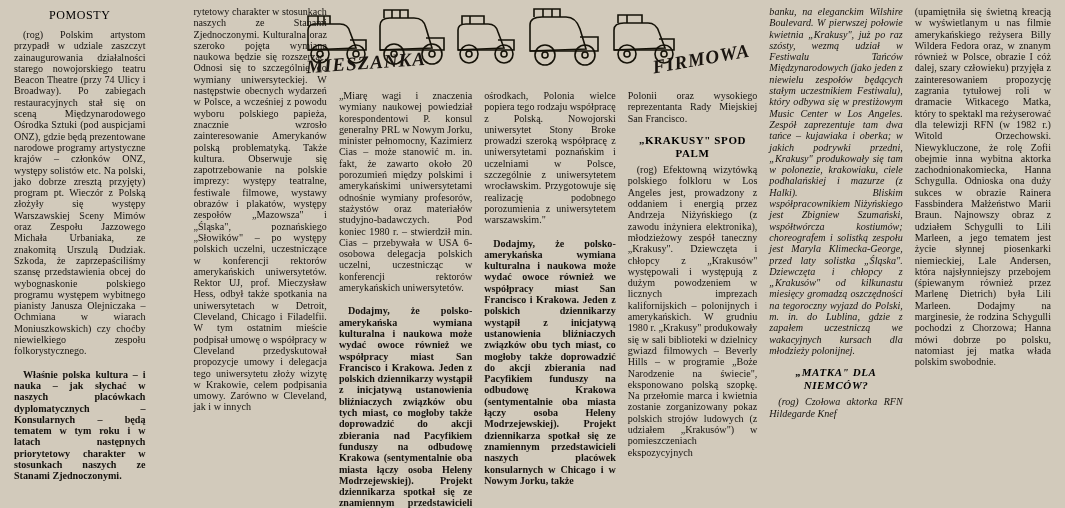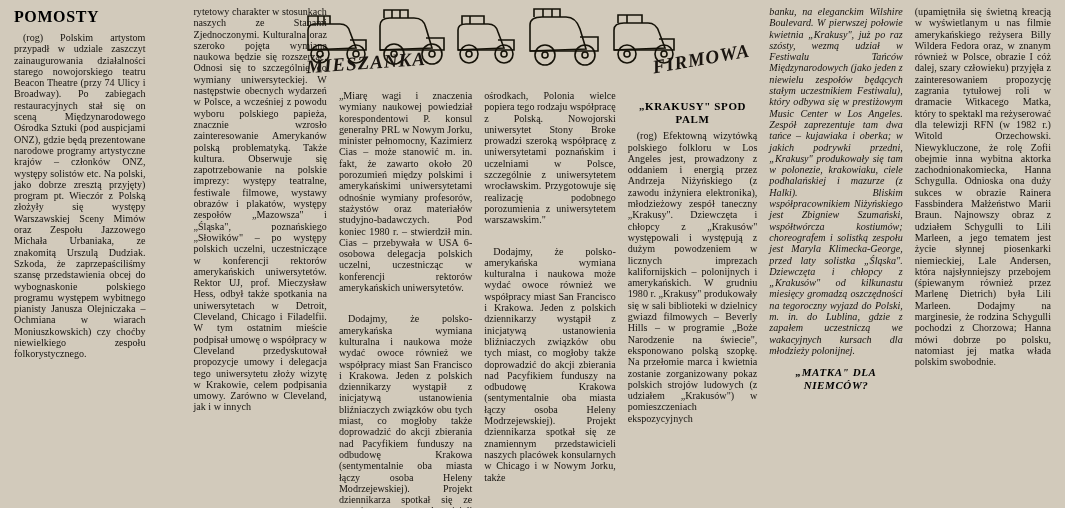--- a/index.html
+++ b/index.html
@@ -35,22 +35,23 @@
   }
   .c1 { width: 150px; }
   .c2 { width: 152px; margin-left: 36px; }
   .c3 { width: 152px; }
   .c4 { width: 150px; }
   .c5 { width: 148px; }
   .c6 { width: 152px; font-style: italic; }
   .c7 { width: 155px; }
 
   .hdr {
-    font-weight: bold;
-    font-size: 16px;
+    text-align: center;
+    font-weight: normal;
+    font-size: 12px;
     letter-spacing: 0.6px;
     margin: 2px 0 6px 0;
     font-family: "Liberation Serif", serif;
   }
   .hdr2 {
     text-align: center;
     font-weight: bold;
     font-size: 11px;
     letter-spacing: 0.6px;
     margin: 10px 0 5px 0;
@@ -59,21 +60,21 @@
   p.body {
     margin: 0 0 0 0;
     font-size: 10.1px;
     line-height: 1.12;
     text-align: justify;
     text-justify: inter-word;
     hyphens: auto;
     color: #15120e;
     font-family: "Liberation Serif", serif;
   }
-  p.body + p.body { margin-top: 20px; }
+  p.body + p.body { margin-top: 12px; font-weight: bold; }
   .indent { text-indent: 9px; }
 
   
   .banner {
     position: absolute;
     left: 300px;
     top: 4px;
     width: 460px;
     height: 86px;
     pointer-events: none;
@@ -178,47 +179,50 @@
     </svg>
     <div class="banner-word mieszanka">MIESZANKA</div>
     <div class="banner-word firmowa">FIRMOWA</div>
   </div>
 
   <div class="columns">
 
     <div class="col c1">
       <div class="hdr">POMOSTY</div>
       <p class="body indent">(rog) Polskim artystom przypadł w udziale zaszczyt zainaugurowania działalności starego nowojorskiego teatru Beacon Theatre (przy 74 Ulicy i Broadway). Po zabiegach restauracyjnych stał się on sceną Międzynarodowego Ośrodka Sztuki (pod auspicjami ONZ), gdzie będą prezentowane narodowe programy artystyczne krajów – członków ONZ, występy solistów etc. Na polski, jako dobrze zresztą przyjęty) program pt. Wieczór z Polską złożyły się występy Warszawskiej Sceny Mimów oraz Zespołu Jazzowego Michała Urbaniaka, ze znakomitą Urszulą Dudziak. Szkoda, że zaprzepaściliśmy szansę przedstawienia obcej do wybognaskonie polskiego programu występem wybitnego pianisty Janusza Olejniczaka – Ochmiana w wiarach Moniuszkowskich) czy choćby niewielkiego zespołu folkorystycznego.</p>
+      <p class="body indent">Właśnie polska kultura – i nauka – jak słychać w naszych placówkach dyplomatycznych –Konsularnych – będą tematem w tym roku i w latach następnych priorytetowy charakter w stosunkach naszych ze Stanami Zjednoczonymi.</p>
     </div>
 
     <div class="col c2">
       <p class="body">rytetowy charakter w stosunkach naszych ze Stanami Zjednoczonymi. Kulturalna oraz szeroko pojęta wymiana naukowa będzie się rozszerzać. Odnosi się to szczególnie do wymiany uniwersyteckiej. W następstwie obecnych wydarzeń w Polsce, a wcześniej z powodu wyboru polskiego papieża, znacznie wzrosło zainteresowanie Amerykanów polską problematyką. Także kultura. Obserwuje się zapotrzebowanie na polskie imprezy: występy teatralne, festiwale filmowe, wystawy obrazów i plakatów, występy zespołów „Mazowsza" i „Śląska", poznańskiego „Słowików" – po występy polskich uczelni, uczestniczące w konferencji rektorów amerykańskich uniwersytetów. Rektor UJ, prof. Mieczysław Hess, odbył także spotkania na uniwersytetach w Detroit, Cleveland, Chicago i Filadelfii. W tym ostatnim mieście podpisał umowę o współpracy w Cleveland przedyskutował propozycje umowy i delegacja tego uniwersytetu złoży wizytę w Krakowie, celem podpisania umowy. Zarówno w Cleveland, jak i w innych</p>
     </div>
 
     <div class="col c3">
       <div class="spacer-banner"></div>
       <p class="body">„Miarę wagi i znaczenia wymiany naukowej powiedział korespondentowi P. konsul generalny PRL w Nowym Jorku, minister pełnomocny, Kazimierz Cias – może stanowić m. in. fakt, że zawarto około 20 porozumień między polskimi i amerykańskimi uniwersytetami odnośnie wymiany profesorów, stażystów oraz materiałów studyjno-badawczych. Pod koniec 1980 r. – stwierdził min. Cias – przebywała w USA 6-osobowa delegacja polskich uczelni, uczestnicząc w konferencji rektorów amerykańskich uniwersytetów.</p>
       <p class="body indent">Dodajmy, że polsko-amerykańska wymiana kulturalna i naukowa może wydać owoce również we współpracy miast San Francisco i Krakowa. Jeden z polskich dziennikarzy wystąpił z inicjatywą ustanowienia bliźniaczych związków obu tych miast, co mogłoby także doprowadzić do akcji zbierania nad Pacyfikiem funduszy na odbudowę Krakowa (sentymentalnie oba miasta łączy osoba Heleny Modrzejewskiej). Projekt dziennikarza spotkał się ze znamiennym przedstawicieli naszych placówek konsularnych w Chicago i w Nowym Jorku, także</p>
     </div>
 
     <div class="col c4">
       <div class="spacer-banner-s"></div>
       <p class="body">ośrodkach, Polonia wielce popiera tego rodzaju współpracę z Polską. Nowojorski uniwersytet Stony Broke prowadzi szeroką współpracę z uniwersytetami poznańskim i uczelniami w Polsce, szczególnie z uniwersytetem wrocławskim. Przygotowuje się realizację podobnego porozumienia z uniwersytetem warszawskim."</p>
       <p class="body indent">Dodajmy, że polsko-amerykańska wymiana kulturalna i naukowa może wydać owoce również we współpracy miast San Francisco i Krakowa. Jeden z polskich dziennikarzy wystąpił z inicjatywą ustanowienia bliźniaczych związków obu tych miast, co mogłoby także doprowadzić do akcji zbierania nad Pacyfikiem funduszy na odbudowę Krakowa (sentymentalnie oba miasta łączy osoba Heleny Modrzejewskiej). Projekt dziennikarza spotkał się ze znamiennym przedstawicieli naszych placówek konsularnych w Chicago i w Nowym Jorku, także</p>
     </div>
 
     <div class="col c5">
       <div class="spacer-banner-s"></div>
+      <p class="body">Polonii oraz wysokiego reprezentanta Rady Miejskiej San Francisco.</p>
       <div class="hdr2">„KRAKUSY" SPOD PALM</div>
       <p class="body indent">(rog) Efektowną wizytówką polskiego folkloru w Los Angeles jest, prowadzony z oddaniem i energią przez Andrzeja Niżyńskiego (z zawodu inżyniera elektronika), młodzieżowy zespół taneczny „Krakusy". Dziewczęta i chłopcy z „Krakusów" występowali i występują z dużym powodzeniem w licznych imprezach kalifornijskich – polonijnych i amerykańskich. W grudniu 1980 r. „Krakusy" produkowały się w sali biblioteki w dzielnicy gwiazd filmowych – Beverly Hills – w programie „Boże Narodzenie na świecie", eksponowano polską szopkę. Na przełomie marca i kwietnia zostanie zorganizowany pokaz polskich strojów ludowych (z udziałem „Krakusów") w pomieszczeniach ekspozycyjnych</p>
     </div>
 
     <div class="col c6">
       <p class="body">banku, na eleganckim Wilshire Boulevard. W pierwszej połowie kwietnia „Krakusy", już po raz szósty, wezmą udział w Festiwalu Tańców Międzynarodowych (jako jeden z niewielu zespołów będących stałym uczestnikiem Festiwalu), który odbywa się w prestiżowym Music Center w Los Angeles. Zespół zaprezentuje tam dwa tańce – kujawiaka i oberka; w jakich podrywki przedni, „Krakusy" produkowały się tam w polonezie, krakowiaku, ciele podhalańskiej i mazurze (z Halki). Bliskim współpracownikiem Niżyńskiego jest Zbigniew Szumański, współtwórcza kostiumów; choreografem i solistką zespołu jest Maryla Klimecka-George, przed laty solistka „Śląska". Dziewczęta i chłopcy z „Krakusów" od kilkunastu miesięcy gromadzą oszczędności na tegoroczny wyjazd do Polski, m. in. do Lublina, gdzie z zapałem uczestniczą we wakacyjnych kursach dla młodzieży polonijnej.</p>
       <div class="hdr2">„MATKA" DLA NIEMCÓW?</div>
+      <p class="body indent">(rog) Czołowa aktorka RFN Hildegarde Knef</p>
     </div>
 
     <div class="col c7">
       <p class="body">(upamiętniła się świetną kreacją w wyświetlanym u nas filmie amerykańskiego reżysera Billy Wildera Fedora oraz, w znanym również w Polsce, obrazie I cóż dalej, szary człowieku) przyjęła z zainteresowaniem propozycję zagrania tytułowej roli w dramacie Witkacego Matka, który to spektakl ma reżyserować dla telewizji RFN (w 1982 r.) Witold Orzechowski. Niewykluczone, że rolę Zofii obejmie inna wybitna aktorka zachodnionakomiecka, Hanna Schygulla. Odnioska ona duży sukces w obrazie Rainera Fassbindera Małżeństwo Marii Braun. Najnowszy obraz z udziałem Schygulli to Lili Marleen, a jego tematem jest życie słynnej piosenkarki niemieckiej, Lale Andersen, która najsłynniejszy przebojem (śpiewanym również przez Marlenę Dietrich) była Lili Marleen. Dodajmy na marginesie, że rodzina Schygulli pochodzi z Chorzowa; Hanna mówi dobrze po polsku, natomiast jej matka włada polskim swobodnie.</p>
     </div>
 
   </div>
 </div>
 
 </body></html>

